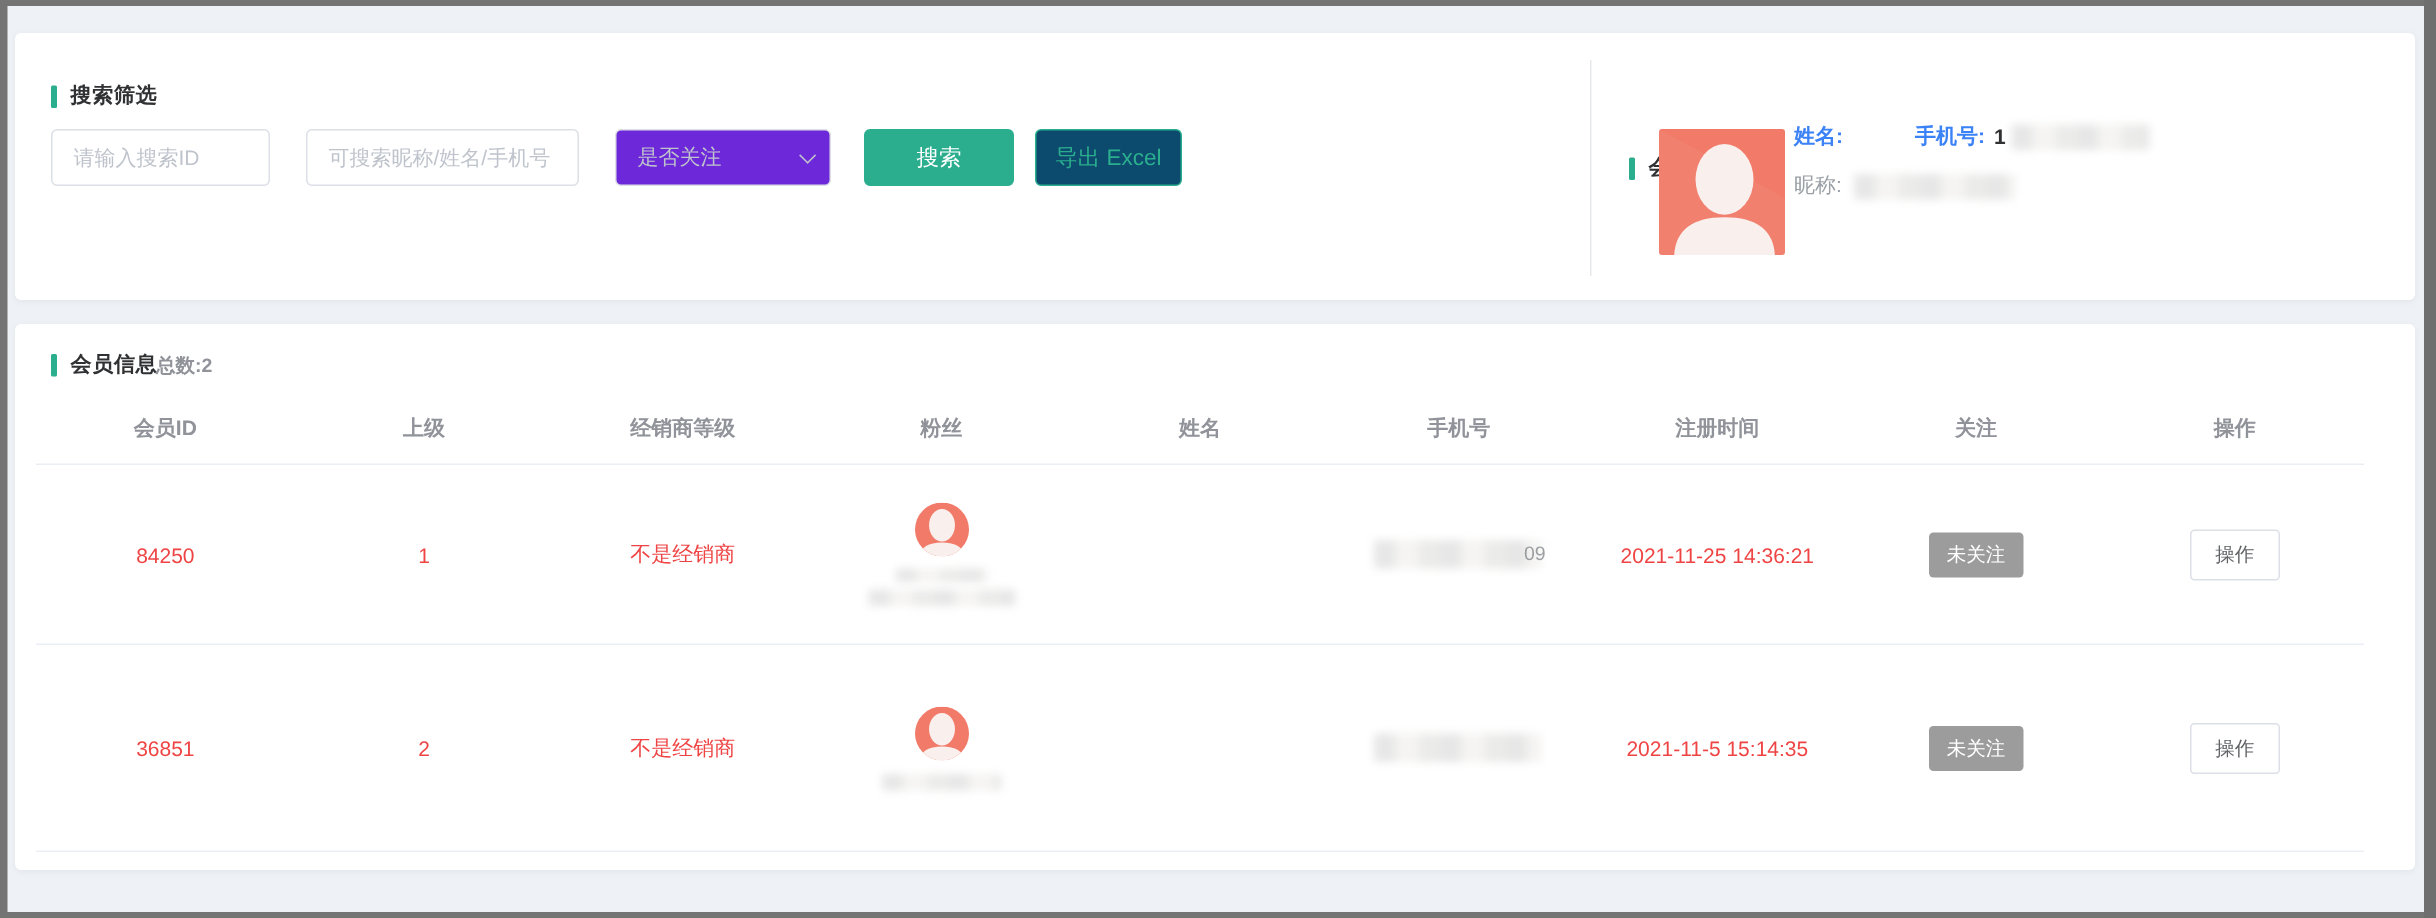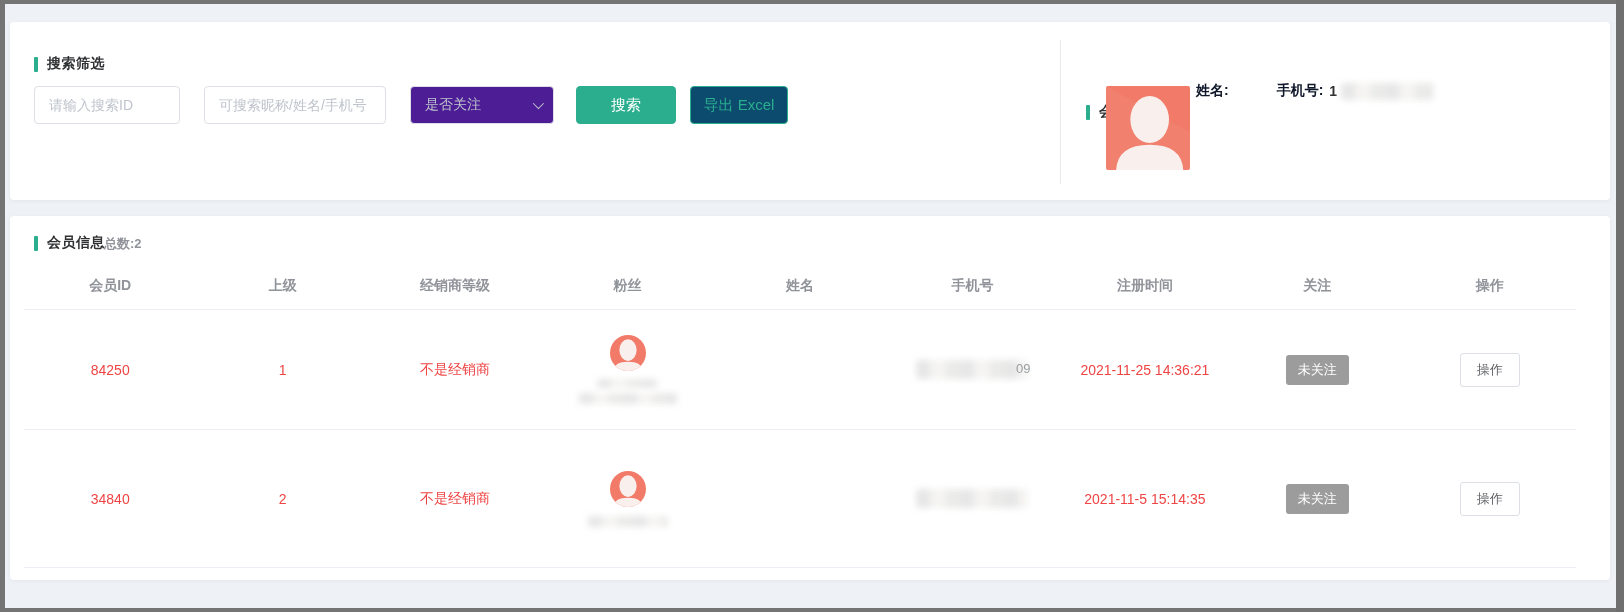--- a/index.html
+++ b/index.html
@@ -34,21 +34,21 @@
   .text-input {
     position:absolute; height:38px; border:1px solid #dcdfe6; border-radius:4px;
     padding:0 14px; font-size:14px; color:#606266; outline:none; background:#fff;
     font-family:inherit;
   }
   .text-input::placeholder { color:#bfc4cc; }
   .input-id      { left:24px;  width:146px; }
   .input-keyword { left:194px; width:182px; }
   .select {
     position:absolute; left:400px; width:144px; height:38px;
-    border:1px solid #dcdfe6; border-radius:4px; background:#4c1d95;
+    border:1px solid #dcdfe6; border-radius:4px; background:#6d28d9;
     display:flex; align-items:center; justify-content:space-between;
     padding:0 12px 0 14px; cursor:pointer;
   }
   .select-value { font-size:14px; color:#bfc4cc; }
   .chevron {
     width:8px; height:8px; border-right:1.6px solid #c0c4cc; border-bottom:1.6px solid #c0c4cc;
     transform:rotate(45deg) translateY(-2px);
   }
   .btn {
     position:absolute; height:38px; border-radius:4px; font-size:15px; cursor:pointer;
@@ -62,21 +62,21 @@
   .v-divider { position:absolute; left:1050px; top:18px; width:1px; height:144px; background:#e7e9ec; }
 
   
   .member-title { left:1076px; top:33px;margin-top:48px; }
   .avatar-lg {
     position:absolute; left:1096px; top:64px; width:84px; height:84px;
     border-radius:2px; overflow:hidden;
   }
   .member-lines { position:absolute; left:1186px; top:58px; width:380px; }
   .m-line { display:flex; align-items:center; height:22px; margin-bottom:11px; }
-  .m-label-bold { font-size:14px; font-weight:bold; color:#0f172a; }
+  .m-label-bold { font-size:14px; font-weight:bold; color:#3b82f6; }
   .m-label-gray { font-size:14px; color:#9aa0a6; }
   .m-spacer { width:48px; }
   .m-phone-digit { font-size:14px; font-weight:bold; color:#303133; margin-left:6px; }
   .red-val { font-size:14px; color:#ea2323; margin:0 4px; }
   .gray-sep { font-size:14px; color:#9aa0a6; }
 
   .blur-block {
     background:repeating-linear-gradient(90deg,#e7e7e7 0 14px,#f5f4f3 14px 30px,#ebebea 30px 44px);
     filter:blur(3px); border-radius:2px;
   }
@@ -164,20 +164,24 @@
           </svg>
         </div>
 
         <div class="member-lines">
           <div class="m-line">
             <span class="m-label-bold">姓名:</span>
             <span class="m-spacer"></span>
             <span class="m-label-bold">手机号:</span>
             <span class="m-phone-digit">1</span>
             <span class="blur-block blur-phone-hdr"></span>
+          </div>
+          <div class="m-line">
+            <span class="m-label-gray">昵称:</span>
+            <span class="blur-block blur-nick"></span>
           </div>
         </div>
       </div>
     </section>
 
     <section class="card list-card">
       <div class="section-title list-title">
         <span class="title-bar"></span>
         <span class="title-text">会员信息</span>
       </div>
@@ -215,21 +219,21 @@
           <span class="phone-cell">
             <span class="blur-block blur-phone-cell"></span>
             <span class="phone-frag">09</span>
           </span>
           <span class="td">2021-11-25 14:36:21</span>
           <span class="badge">未关注</span>
           <button class="action-btn">操作</button>
         </div>
 
         <div class="trow row-1">
-          <span class="td">34840</span>
+          <span class="td">36851</span>
           <span class="td">2</span>
           <span class="td">不是经销商</span>
           <span class="fan-cell">
             <span class="avatar-sm">
               <svg width="36" height="36" viewBox="0 0 100 100">
                 <rect width="100" height="100" fill="#f17a68"></rect>
                 <ellipse cx="50" cy="42" rx="24" ry="30" fill="#f9f0ed"></ellipse>
                 <path d="M8 100 Q12 74 50 74 Q88 74 92 100 Z" fill="#f9f0ed"></path>
               </svg>
             </span>

